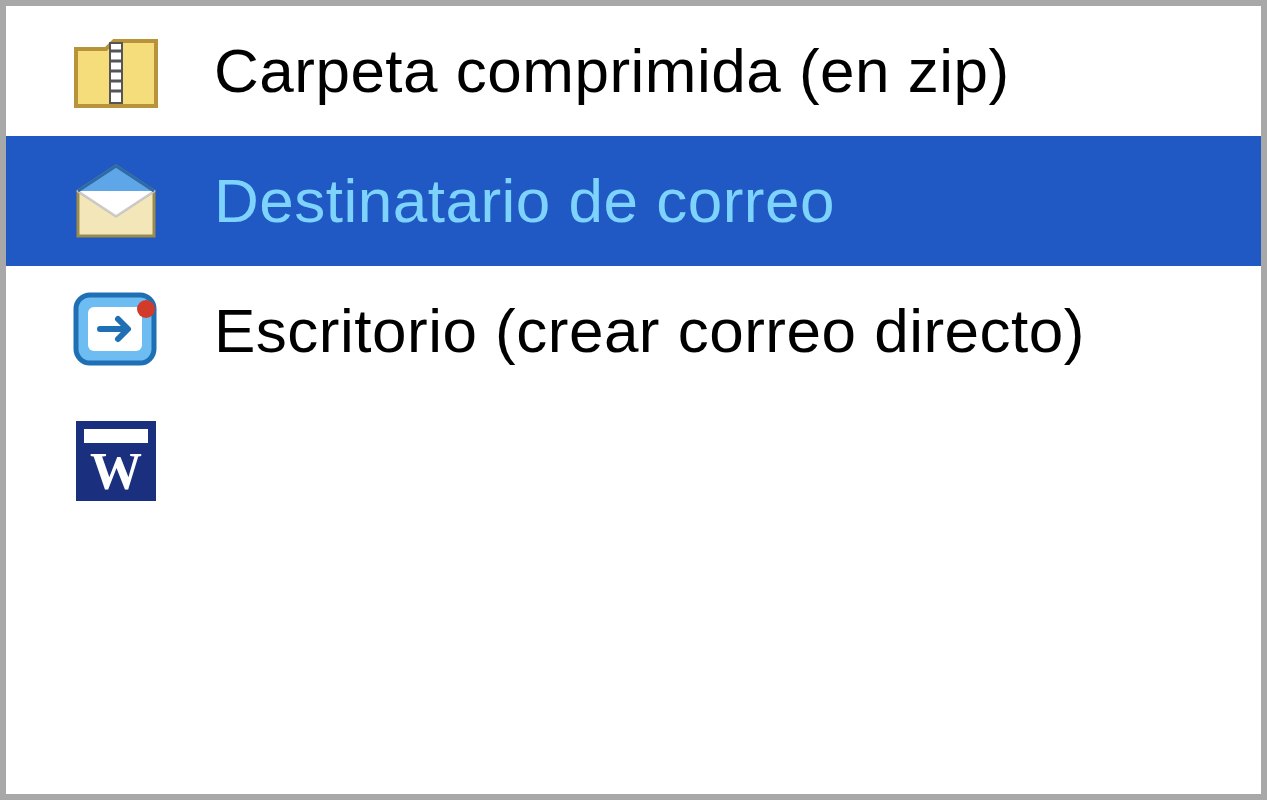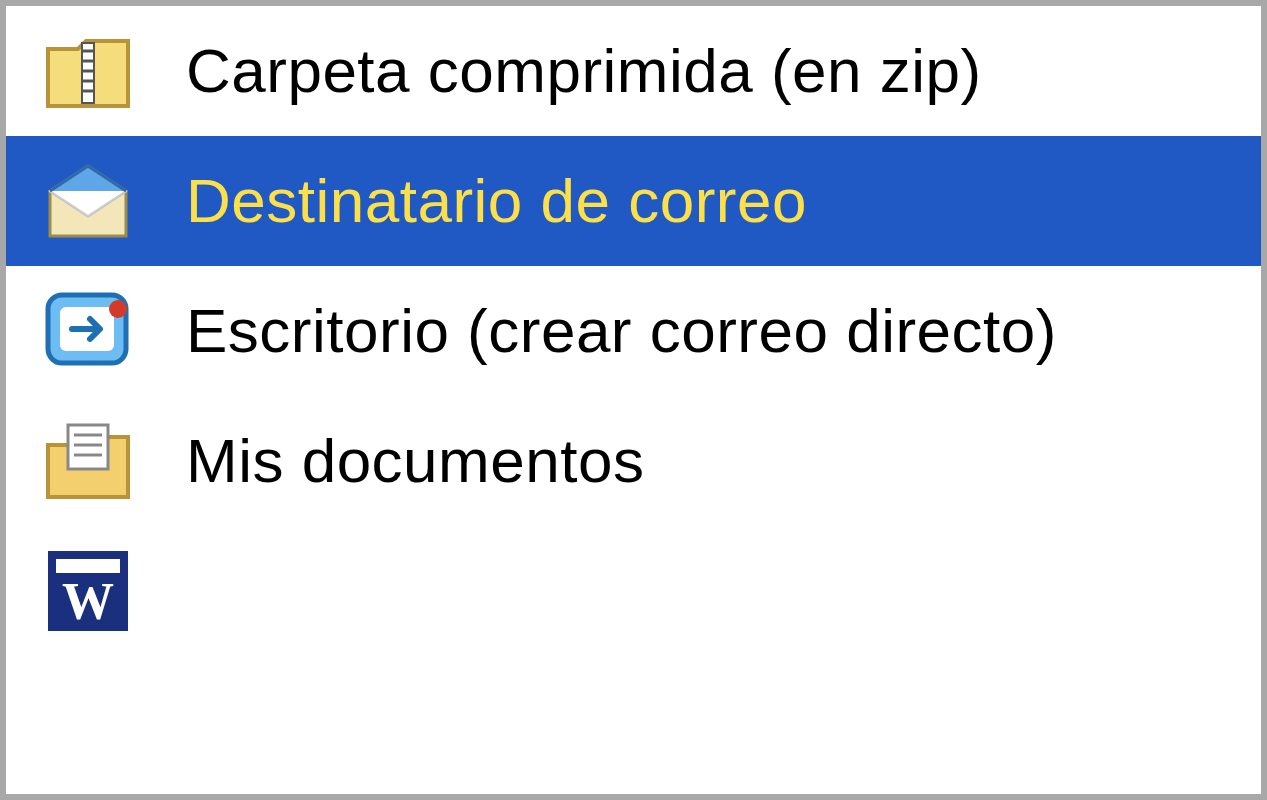--- a/index.html
+++ b/index.html
@@ -7,28 +7,28 @@
     position:absolute;left:0;top:0;
     width:1255px;height:788px;
     border:6px solid #a8a8a8;
     background:#ffffff;
     box-sizing:content-box;
     display:flex;flex-direction:column;
   }
   .item{
     display:flex;align-items:center;
     height:130px;
-    padding-left:32px;
+    padding-left:60px;
     gap:48px;
     cursor:default;
     color:#000;
   }
   .item.selected{
     background:#2159c4;
-    color:#fde047;
+    color:#7dd3fc;
   }
   .icon{
     width:100px;height:100px;
     flex:0 0 100px;
     display:flex;align-items:center;justify-content:center;
   }
   .label{
     font-size:62px;
     line-height:1;
     white-space:nowrap;
@@ -74,32 +74,20 @@
         <rect x="10" y="14" width="78" height="68" rx="14" fill="#6dbdf2" stroke="#1f6fb5" stroke-width="5"></rect>
         <rect x="22" y="26" width="54" height="44" rx="6" fill="#ffffff"></rect>
         <path d="M34 48 L60 48 M52 38 L62 48 L52 58" fill="none" stroke="#1f6fb5" stroke-width="6" stroke-linecap="round" stroke-linejoin="round"></path>
         <circle cx="80" cy="28" r="9" fill="#d23a2a"></circle>
       </svg>
     </span>
     <span class="label">Escritorio (crear correo directo)</span>
   </div>
 
 
-  <div class="item">
-    <span class="icon">
-      <svg viewBox="0 0 100 100">
-        <path d="M10 34 L40 34 L48 26 L90 26 L90 86 L10 86 Z" fill="#f4cf6d" stroke="#b8933a" stroke-width="4"></path>
-        <rect x="30" y="14" width="40" height="44" fill="#ffffff" stroke="#888" stroke-width="3"></rect>
-        <line x1="36" y1="24" x2="64" y2="24" stroke="#888" stroke-width="3"></line>
-        <line x1="36" y1="34" x2="64" y2="34" stroke="#888" stroke-width="3"></line>
-        <line x1="36" y1="44" x2="64" y2="44" stroke="#888" stroke-width="3"></line>
-      </svg>
-    </span>
-    <span class="label">Mis documentos</span>
-  </div>
 
   <div class="item">
     <span class="icon">
       <svg viewBox="0 0 100 100">
         <rect x="10" y="10" width="80" height="80" fill="#1a2f7e"></rect>
         <rect x="18" y="18" width="64" height="14" fill="#ffffff"></rect>
         <text x="50" y="78" font-family="Georgia,serif" font-size="52" font-weight="bold" fill="#ffffff" text-anchor="middle">W</text>
       </svg>
     </span>
   </div>

